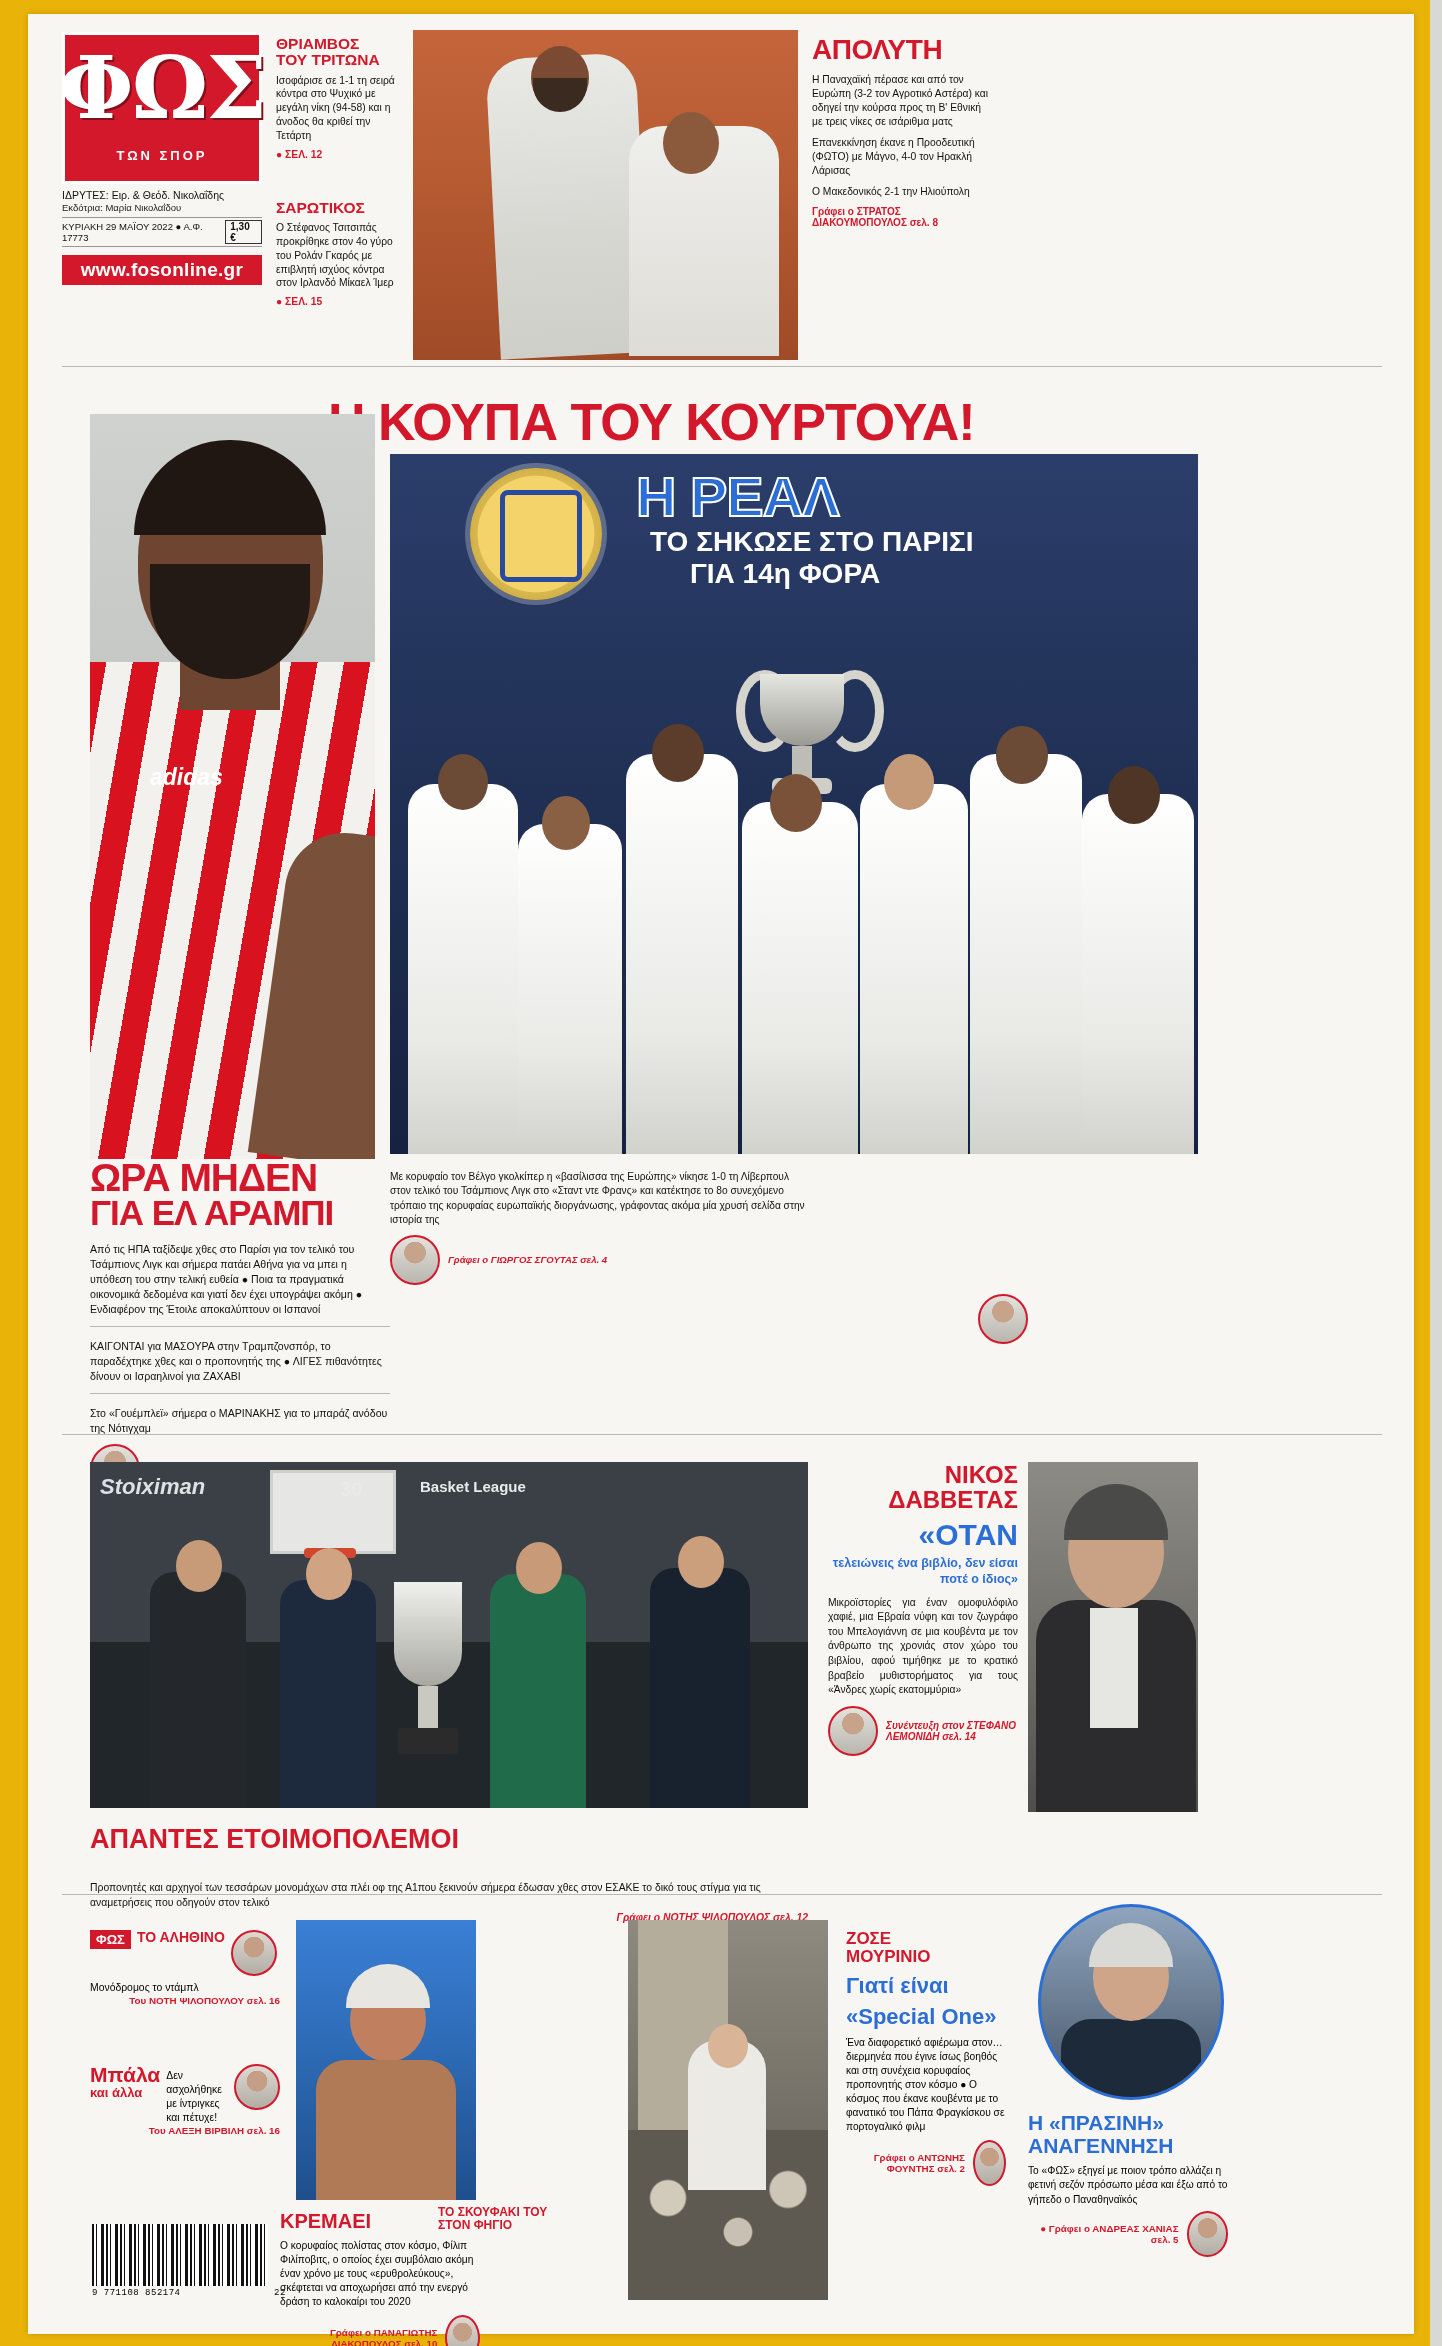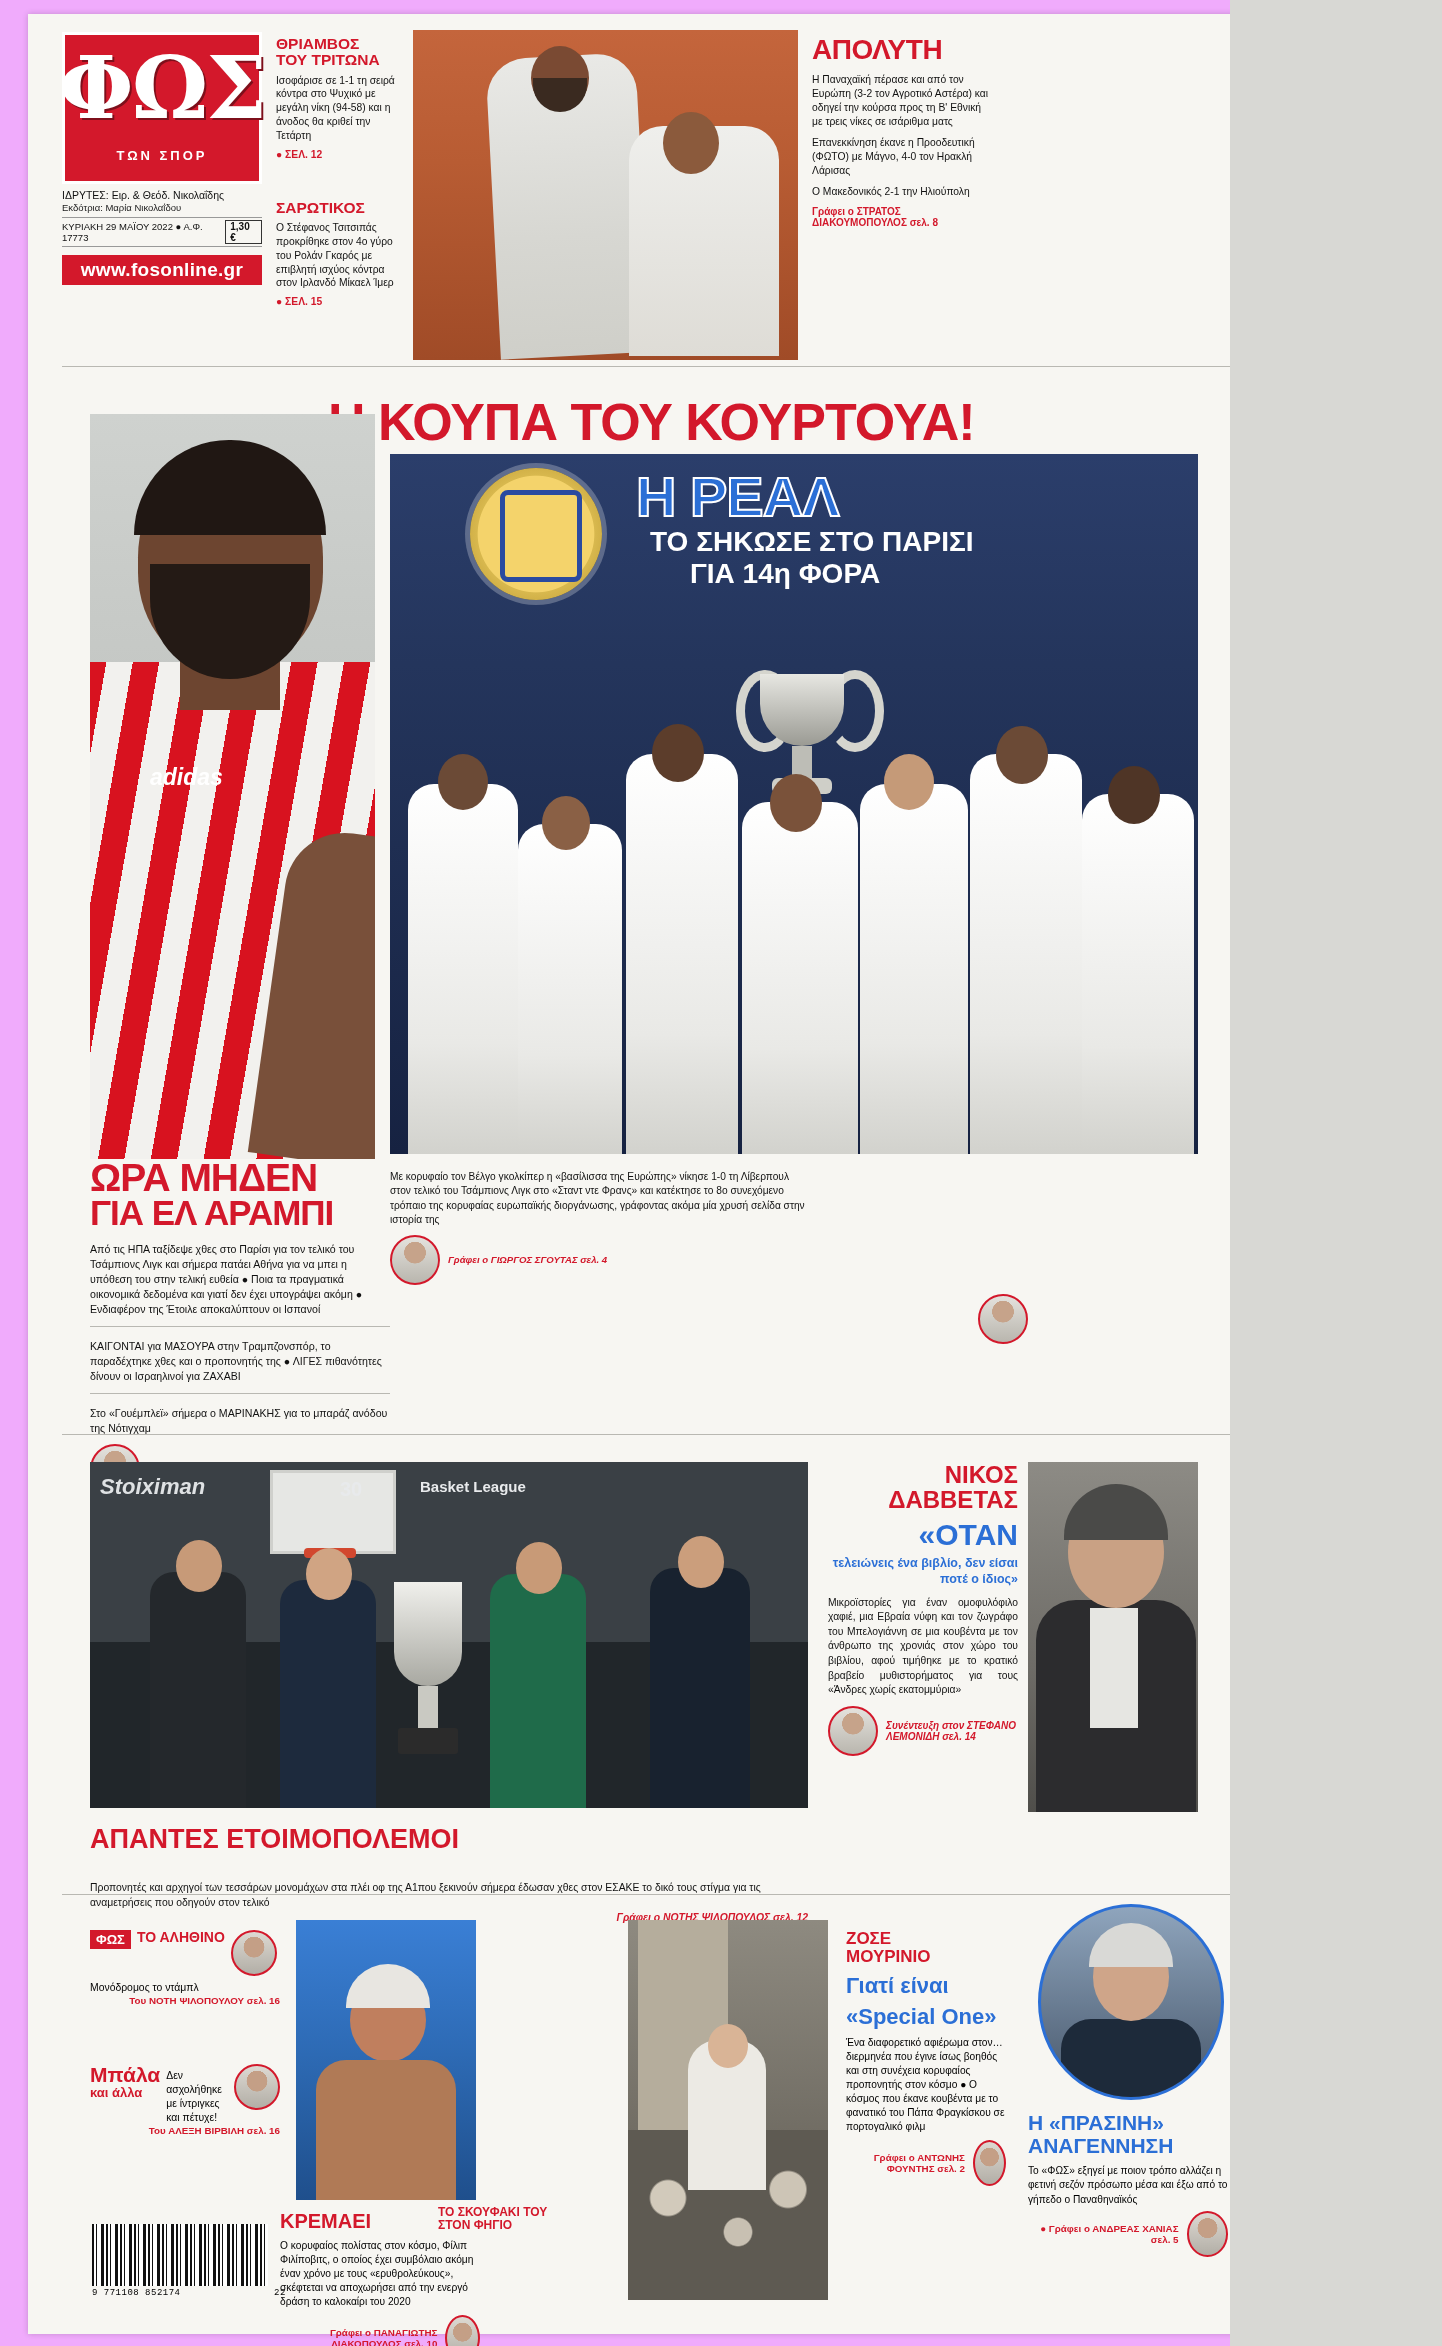--- a/index.html
+++ b/index.html
@@ -1,17 +1,17 @@
 <!DOCTYPE html>
 <html><head>
 <meta charset="utf-8">
 <style>
   html,body{margin:0;padding:0;background:#d8d8d4;}
   body{font-family:"Liberation Sans",sans-serif;}
-  .page{position:relative;width:1230px;height:2346px;background:#f0abfc;overflow:hidden;}
+  .page{position:relative;width:1386px;height:2346px;background:#eab308;overflow:hidden;padding-left:44px;}
   .paper{position:absolute;left:28px;top:14px;width:1386px;height:2320px;background:#f7f6f2;
          box-shadow:0 0 6px rgba(0,0,0,.18);}
   
   .masthead{position:absolute;left:34px;top:18px;width:200px;}
   .logo-box{width:200px;height:152px;background:#d3182b;border:3px solid #fff;box-sizing:border-box;
             display:flex;align-items:center;justify-content:center;flex-direction:column;position:relative;}
   .logo-box .big{font-family:"DejaVu Serif",serif;font-weight:bold;color:#fff;font-size:86px;line-height:.82;
                  letter-spacing:-2px;text-shadow:2px 2px 0 #7e0f1b;}
   .logo-box .small{font-size:13px;color:#fff;letter-spacing:3px;margin-top:24px;font-weight:bold;}
   .founders{font-size:10.5px;color:#111;margin-top:4px;line-height:1.35;}

